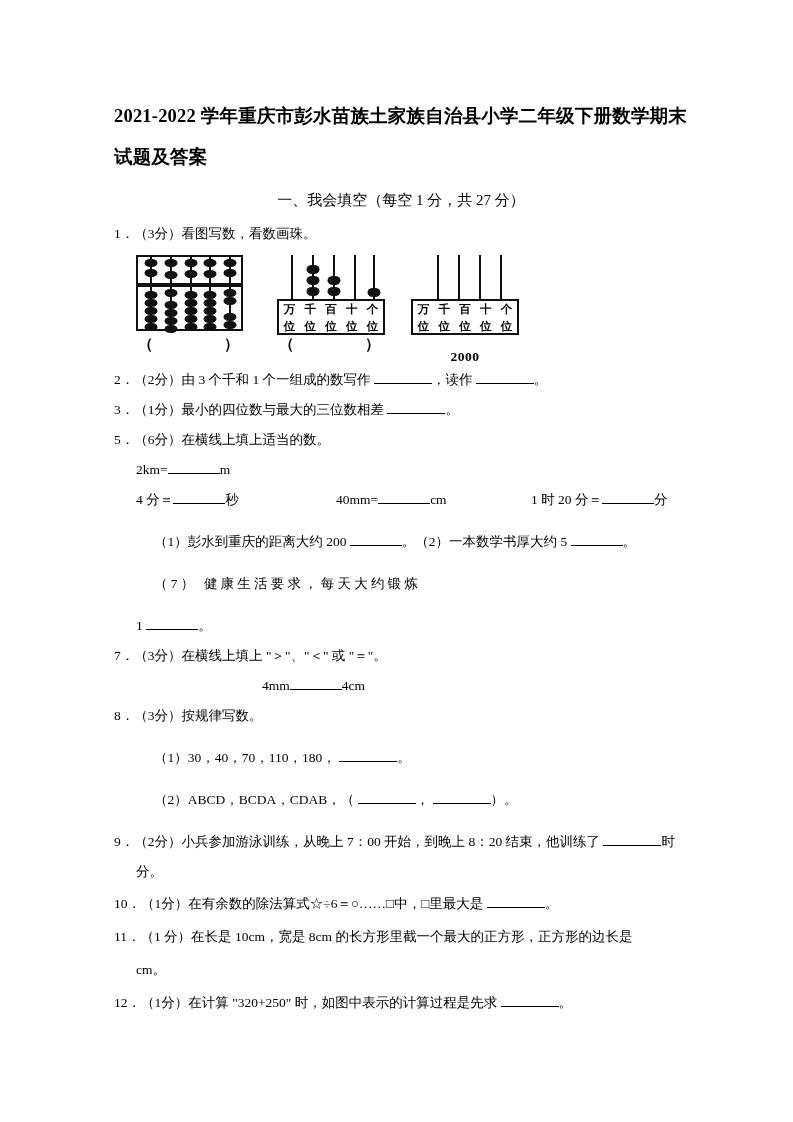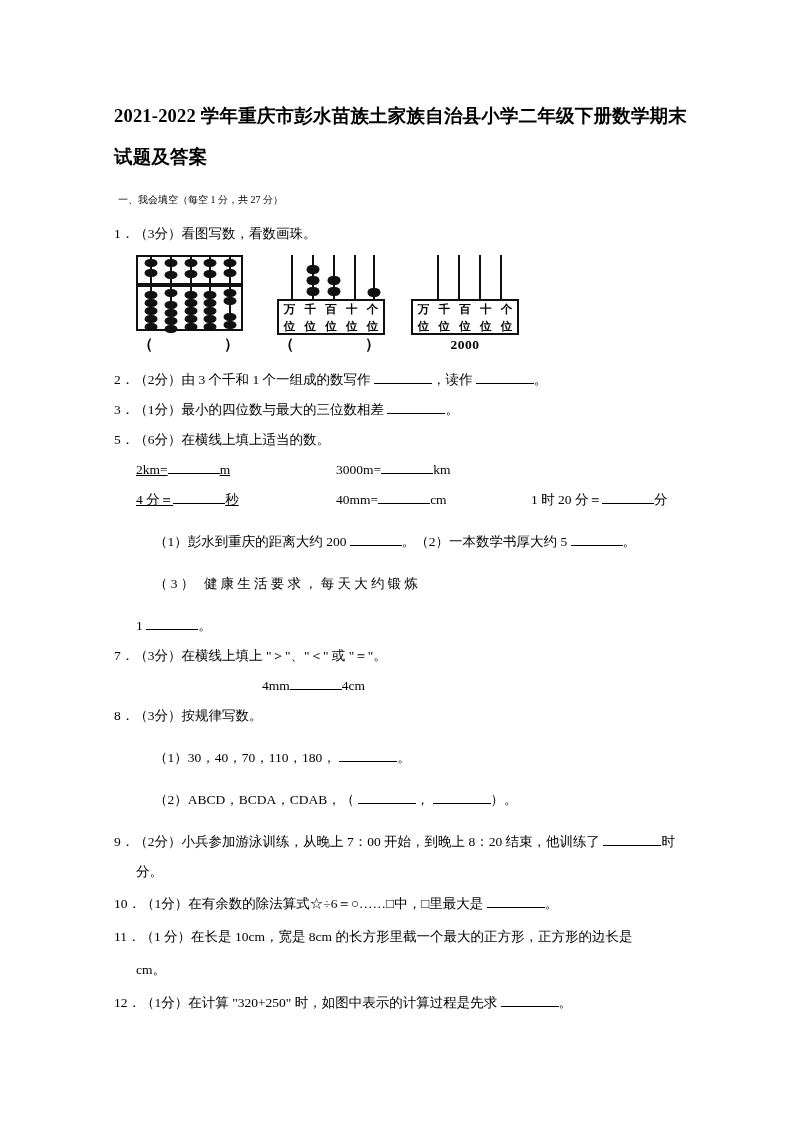--- a/index.html
+++ b/index.html
@@ -34,23 +34,24 @@
     font-size: 18.5px;
     font-weight: bold;
     line-height: 41px;
     letter-spacing: 0.2px;
     margin: 0 0 7px 0;
     text-align: left;
   }
 
   
   .section-head {
-    font-size: 10px;
+    font-size: 15px;
     line-height: 30px;
     margin: 4px;
+    text-align: center;
   }
   .q {
     font-size: 13.5px;
     line-height: 30px;
     margin: 0;
   }
   .q-sub {
     font-size: 13.5px;
     line-height: 30px;
     margin: 12px;
@@ -76,21 +77,21 @@
   .b-lg { width: 58px; }
 
   
   .row3 {
     display: flex;
     font-size: 13.5px;
     line-height: 30px;
     padding-left: 22px;
   }
   .row3 > div { white-space: nowrap; }
-  .c1 { width: 200px; text-decoration: underline; }
+  .c1 { width: 200px; }
   .c2 { width: 195px; }
   .c3 { flex: 1; }
 
   .row2 {
     display: flex;
     font-size: 13.5px;
     line-height: 30px;
     padding-left: 22px;
   }
   .row2 .k1 { width: 303px; white-space: nowrap; }
@@ -168,21 +169,21 @@
     align-items: center;
     justify-content: space-around;
     font-family: "DejaVu Sans", sans-serif;
     font-weight: bold;
     font-size: 11.5px;
     line-height: 1;
   }
   .pv-row span { width: 20px; text-align: center; }
   .fig-caption {
     position: absolute;
-    top: 82px;
+    top: 94px;
     left: 0;
     width: 108px;
     text-align: center;
     font-size: 13.5px;
     font-weight: bold;
     letter-spacing: 0.5px;
   }
   .paren {
     position: absolute;
     top: 80px;
@@ -332,34 +333,33 @@
 
     <p class="q">
       <span>3．（1分）最小的四位数与最大的三位数相差</span>
       <span class="blank b-lg"></span><span>。</span>
     </p>
 
 
     <p class="q">5．（6分）在横线上填上适当的数。</p>
     <div class="row3">
       <div class="c1"><span>2km=</span><span class="blank b-md"></span><span>m</span></div>
-      <div class="c3"><span>3000m=</span><span class="blank b-md"></span><span>km</span></div>
     </div>
     <div class="row3">
       <div class="c1"><span>4 分＝</span><span class="blank b-md"></span><span>秒</span></div>
       <div class="c2"><span>40mm=</span><span class="blank b-md"></span><span>cm</span></div>
       <div class="c3"><span>1 时 20 分＝</span><span class="blank b-md"></span><span>分</span></div>
     </div>
 
     <p class="q-sub">
       <span>（1）彭水到重庆的距离大约 200</span>
       <span class="blank b-md"></span><span>。</span><span>（2）一本数学书厚大约 5</span>
       <span class="blank b-md"></span><span>。</span>
     </p>
-    <p class="q-sub spaced">（3） 健康生活要求，每天大约锻炼</p>
+    <p class="q-sub spaced">（7） 健康生活要求，每天大约锻炼</p>
     <p class="q indent2">
       <span>1</span>
       <span class="blank b-md"></span><span>。</span>
     </p>
 
     <p class="q">7．（3分）在横线上填上 "＞"、"＜" 或 "＝"。</p>
     <div class="row2">
       <div class="k2" style="padding-left:126px;"><span>4mm</span><span class="blank b-md"></span><span>4cm</span></div>
     </div>
 

